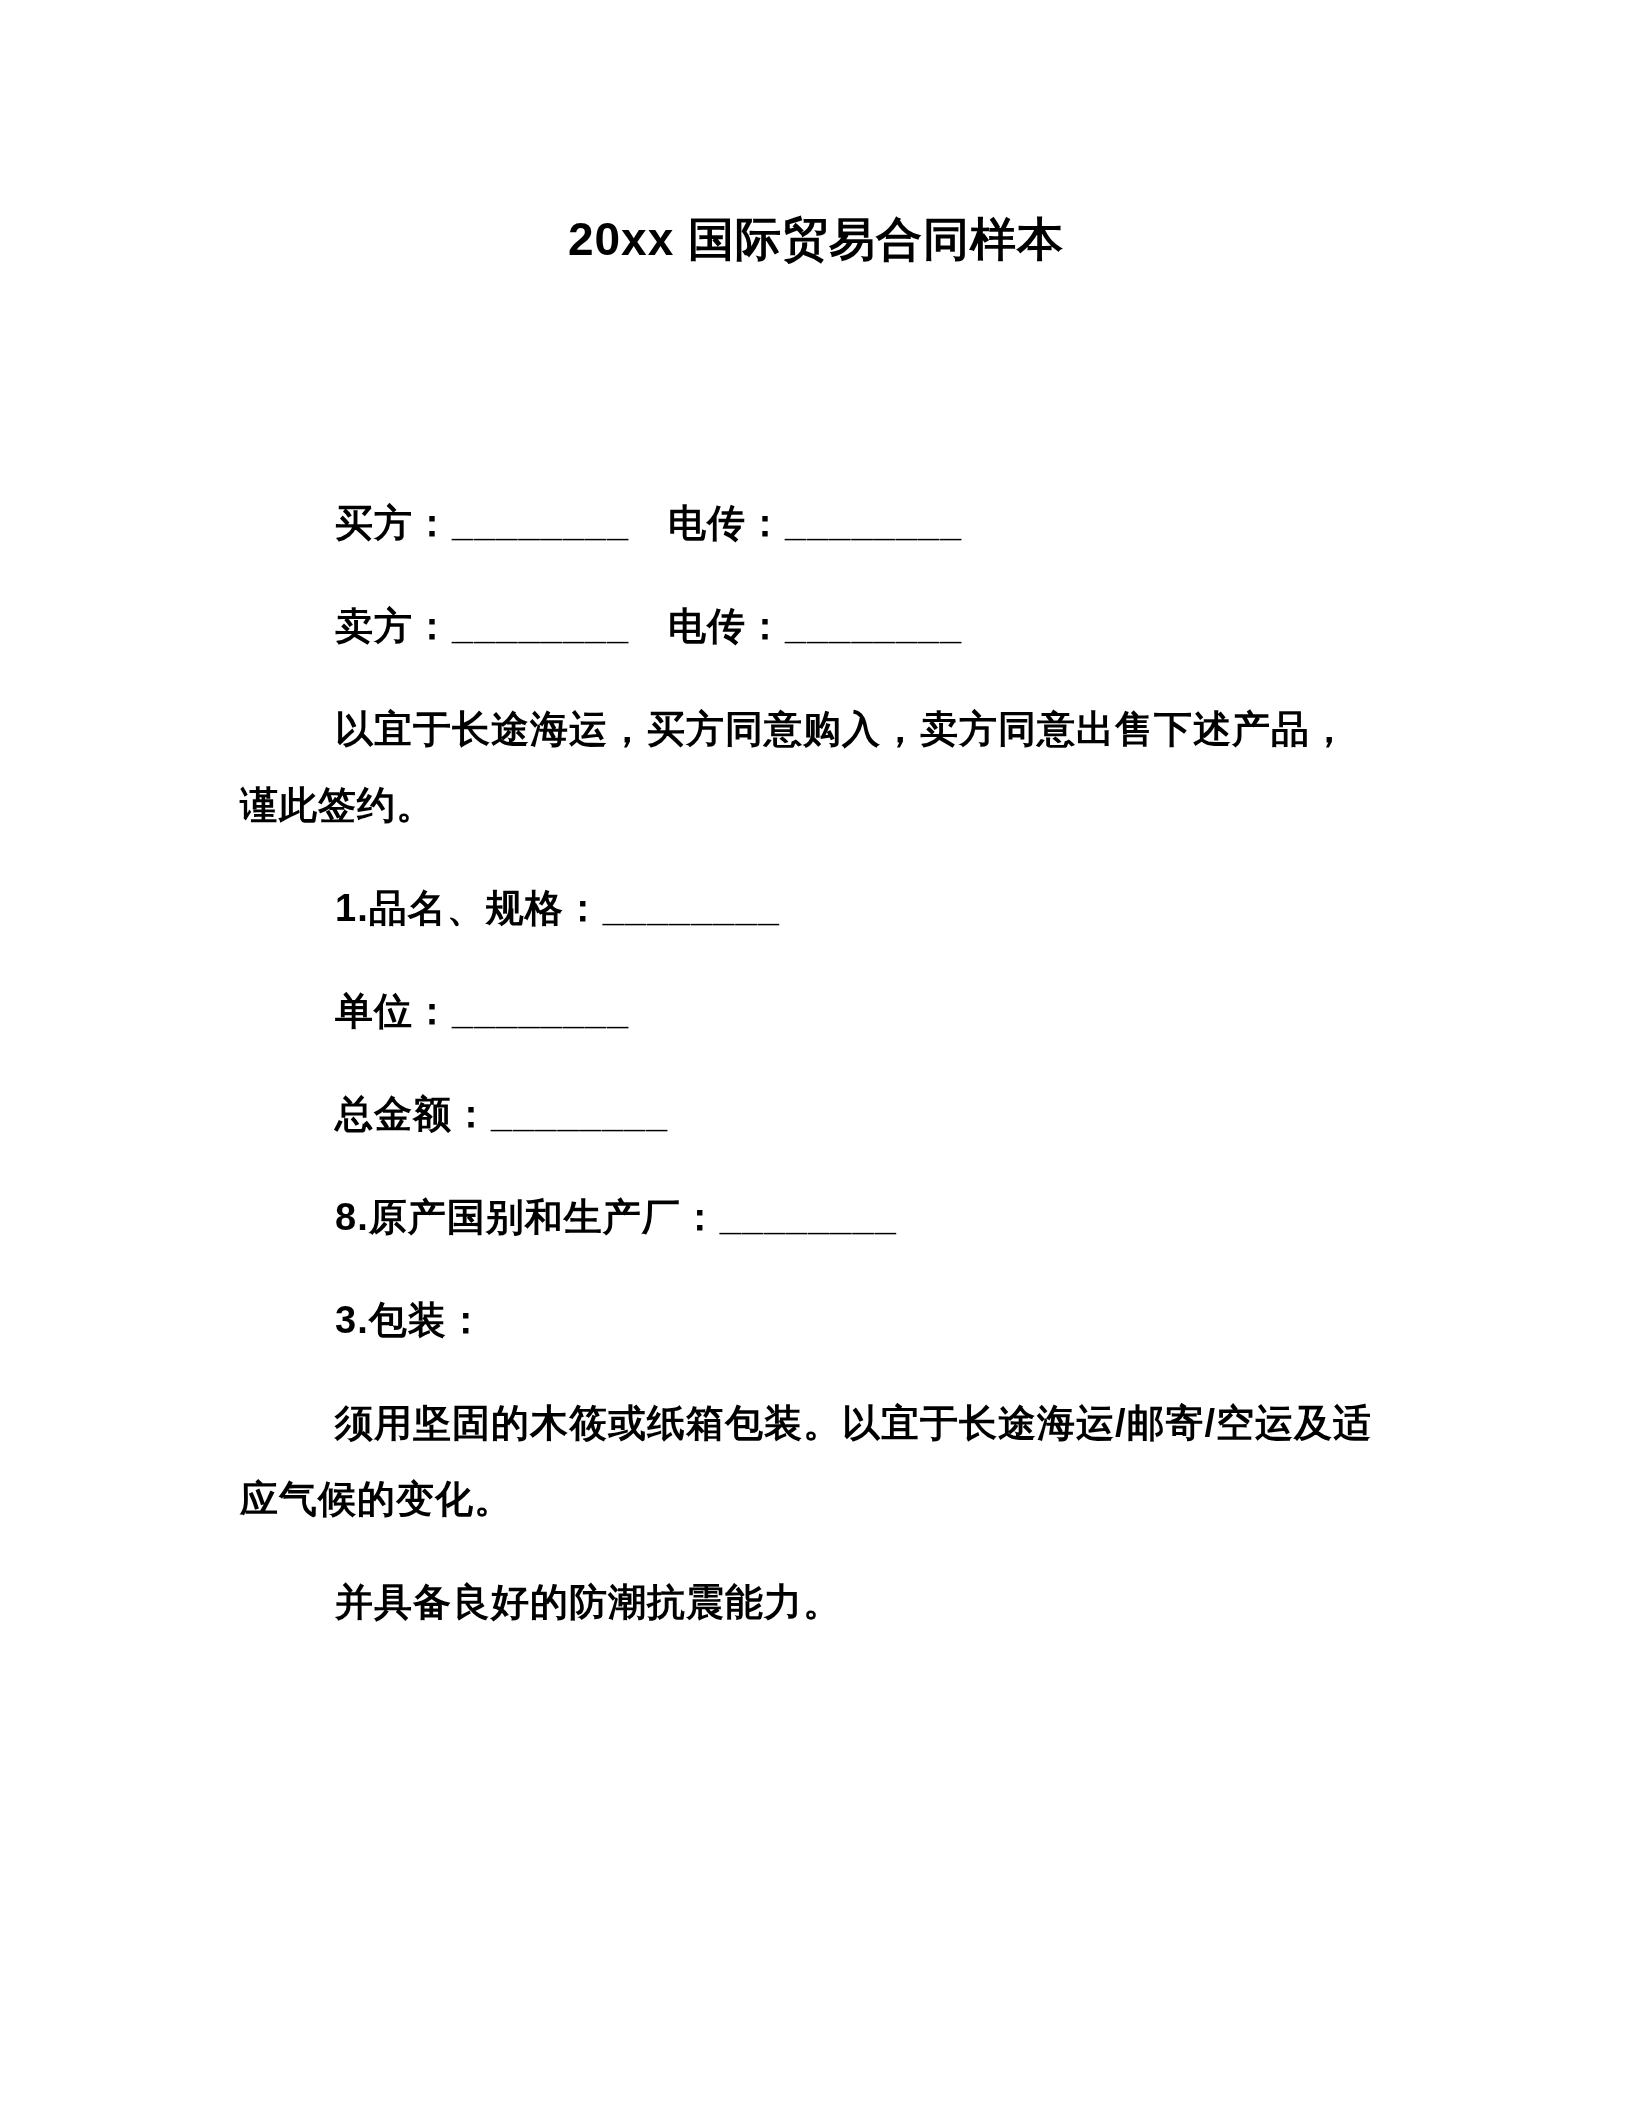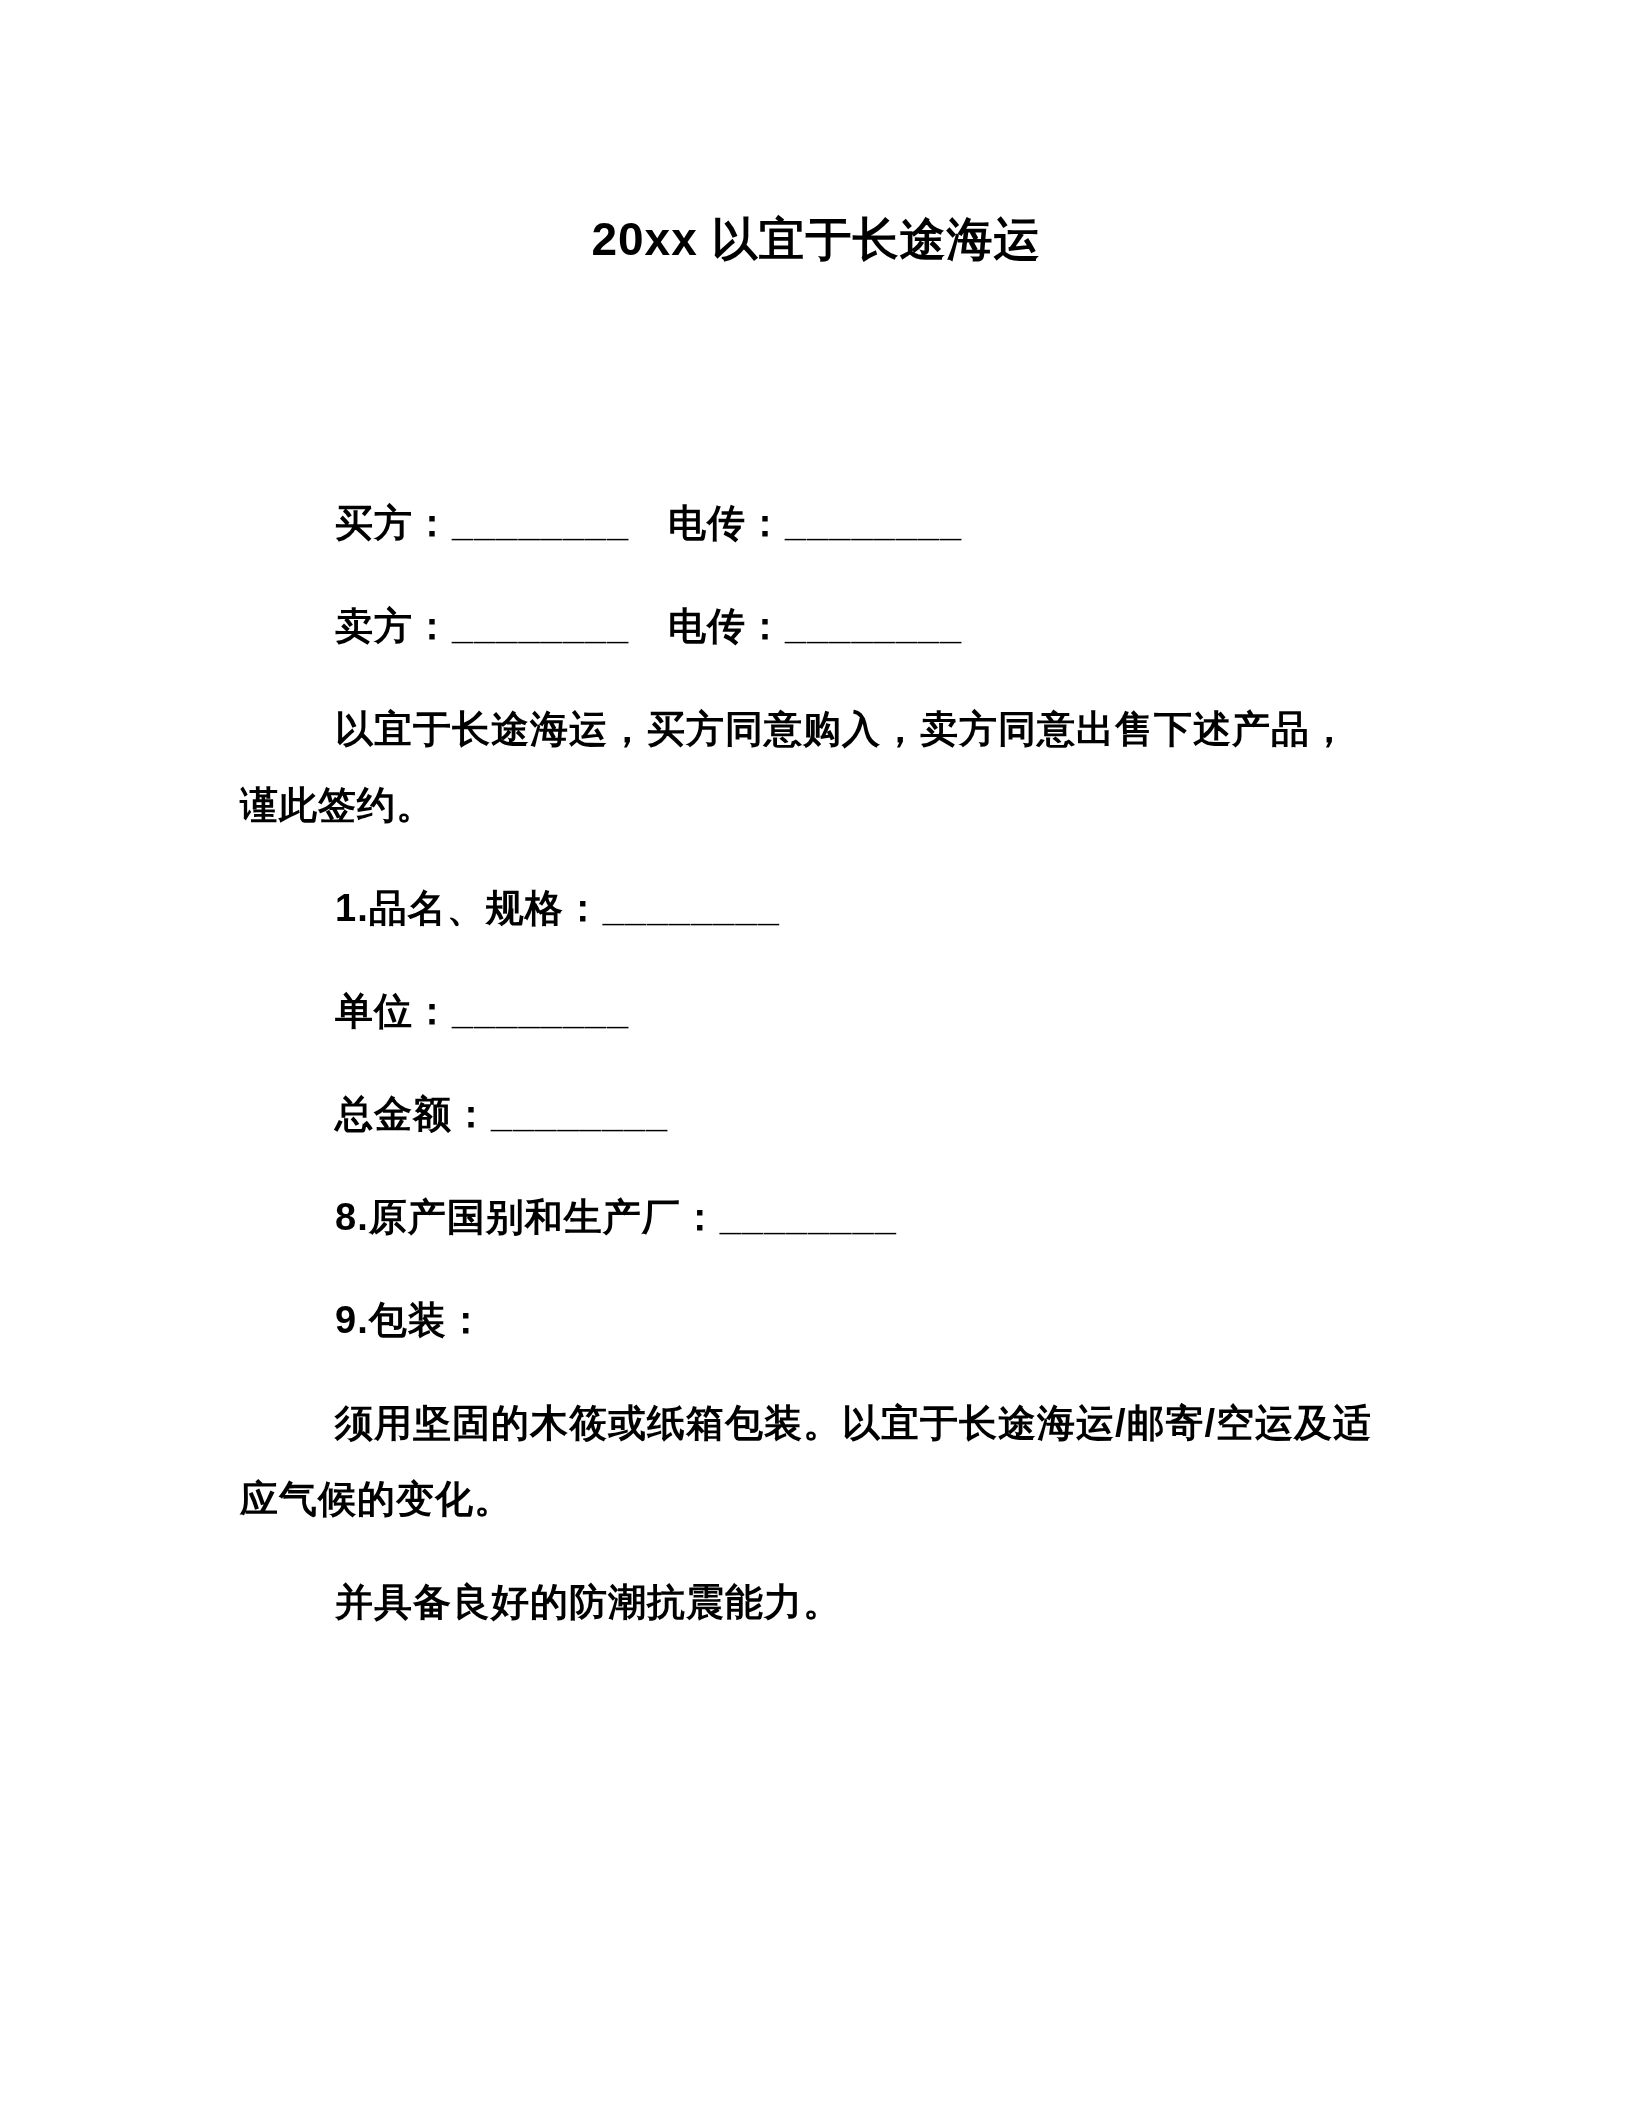--- a/index.html
+++ b/index.html
@@ -35,36 +35,36 @@
     text-indent: 95px;
     letter-spacing: 1px;
     word-break: break-all;
     overflow-wrap: anywhere;
   }
 </style>
 </head>
 <body>
 
 <div class="page">
-  <h1 class="doc-title">20xx 以宜于长途海运</h1>
+  <h1 class="doc-title">20xx 国际贸易合同样本</h1>
 
   <p class="para">买方：________　电传：________</p>
 
   <p class="para">卖方：________　电传：________</p>
 
   <p class="para">以宜于长途海运，买方同意购入，卖方同意出售下述产品，谨此签约。</p>
 
   <p class="para">1.品名、规格：________</p>
 
   <p class="para">单位：________</p>
 
 
 
   <p class="para">总金额：________</p>
 
   <p class="para">8.原产国别和生产厂：________</p>
 
-  <p class="para">9.包装：</p>
+  <p class="para">3.包装：</p>
 
   <p class="para">须用坚固的木筱或纸箱包装。以宜于长途海运/邮寄/空运及适应气候的变化。</p>
 
   <p class="para">并具备良好的防潮抗震能力。</p>
 </div>
 
 </body></html>

